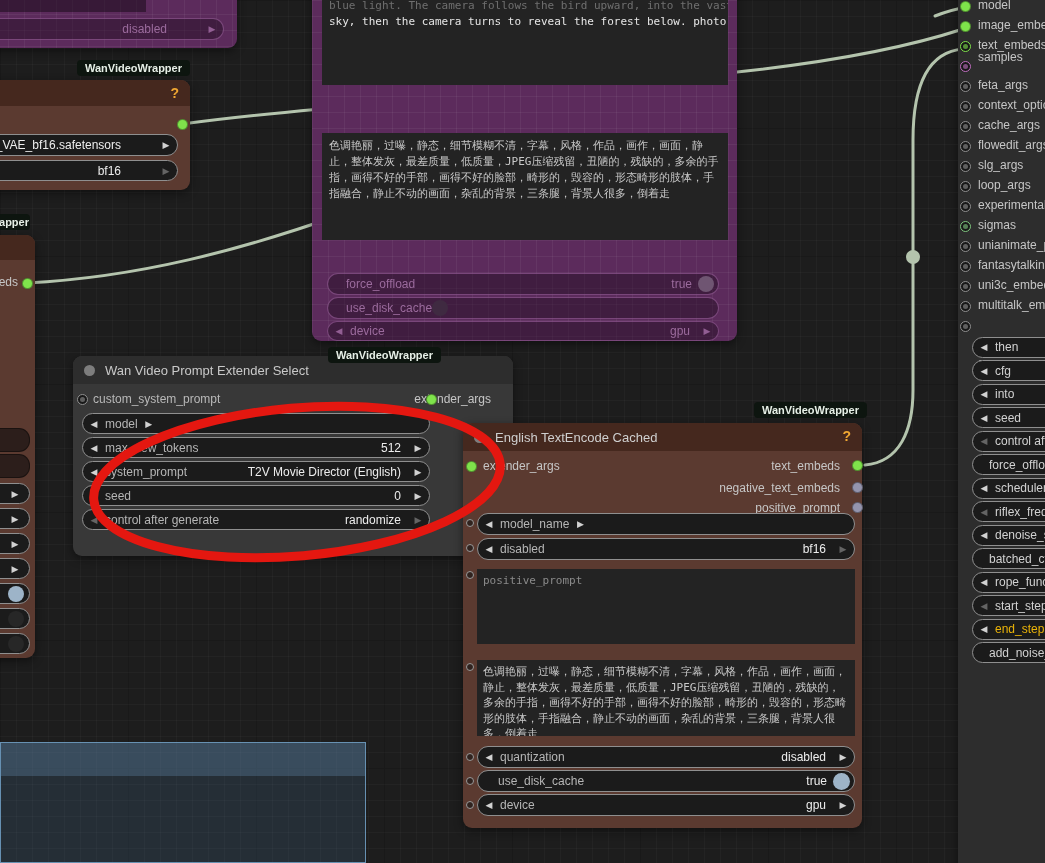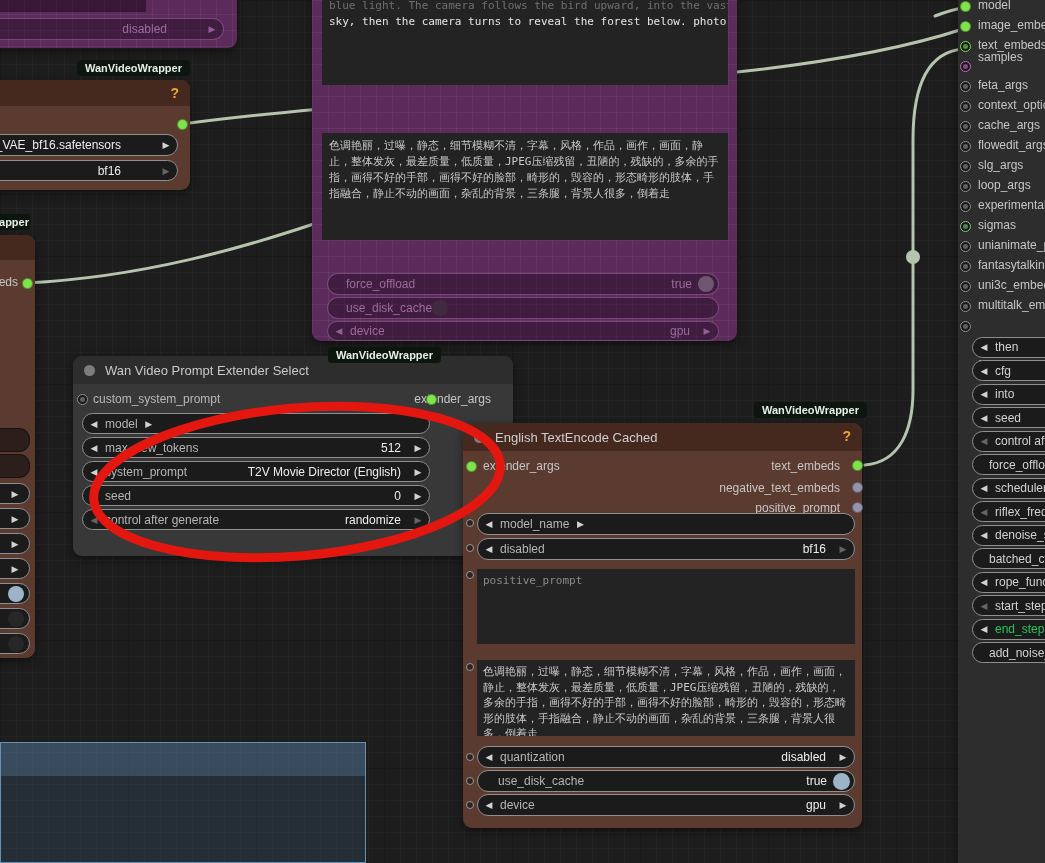--- a/index.html
+++ b/index.html
@@ -331,21 +331,21 @@
       <div class="pill" style="left: 14px; top: 585.5px; width: 130px;">
         <span class="arr">◀</span>
         <span class="wlabel" style="color: rgb(210, 210, 210);">rope_function</span>
       </div>
       <div class="pill" style="left: 14px; top: 609px; width: 130px;">
         <span class="arr dim">◀</span>
         <span class="wlabel" style="color: rgb(210, 210, 210);">start_step</span>
       </div>
       <div class="pill" style="left: 14px; top: 632.5px; width: 130px;">
         <span class="arr">◀</span>
-        <span class="wlabel" style="color: #22c55e;">end_step</span>
+        <span class="wlabel" style="color: #eab308;">end_step</span>
       </div>
       <div class="pill" style="left: 14px; top: 656px; width: 130px;">
         <span class="wlabel" style="color: rgb(210, 210, 210); padding-left: 16px;">add_noise_to_samples</span>
       </div>
     </div>
 
   <svg class="annotation" width="1045" height="863">
     <ellipse cx="297" cy="482" rx="204" ry="74" transform="rotate(-5 297 482)" fill="none" stroke-width="9" stroke-linecap="round" stroke="#e41710"></ellipse>
   </svg>
 

